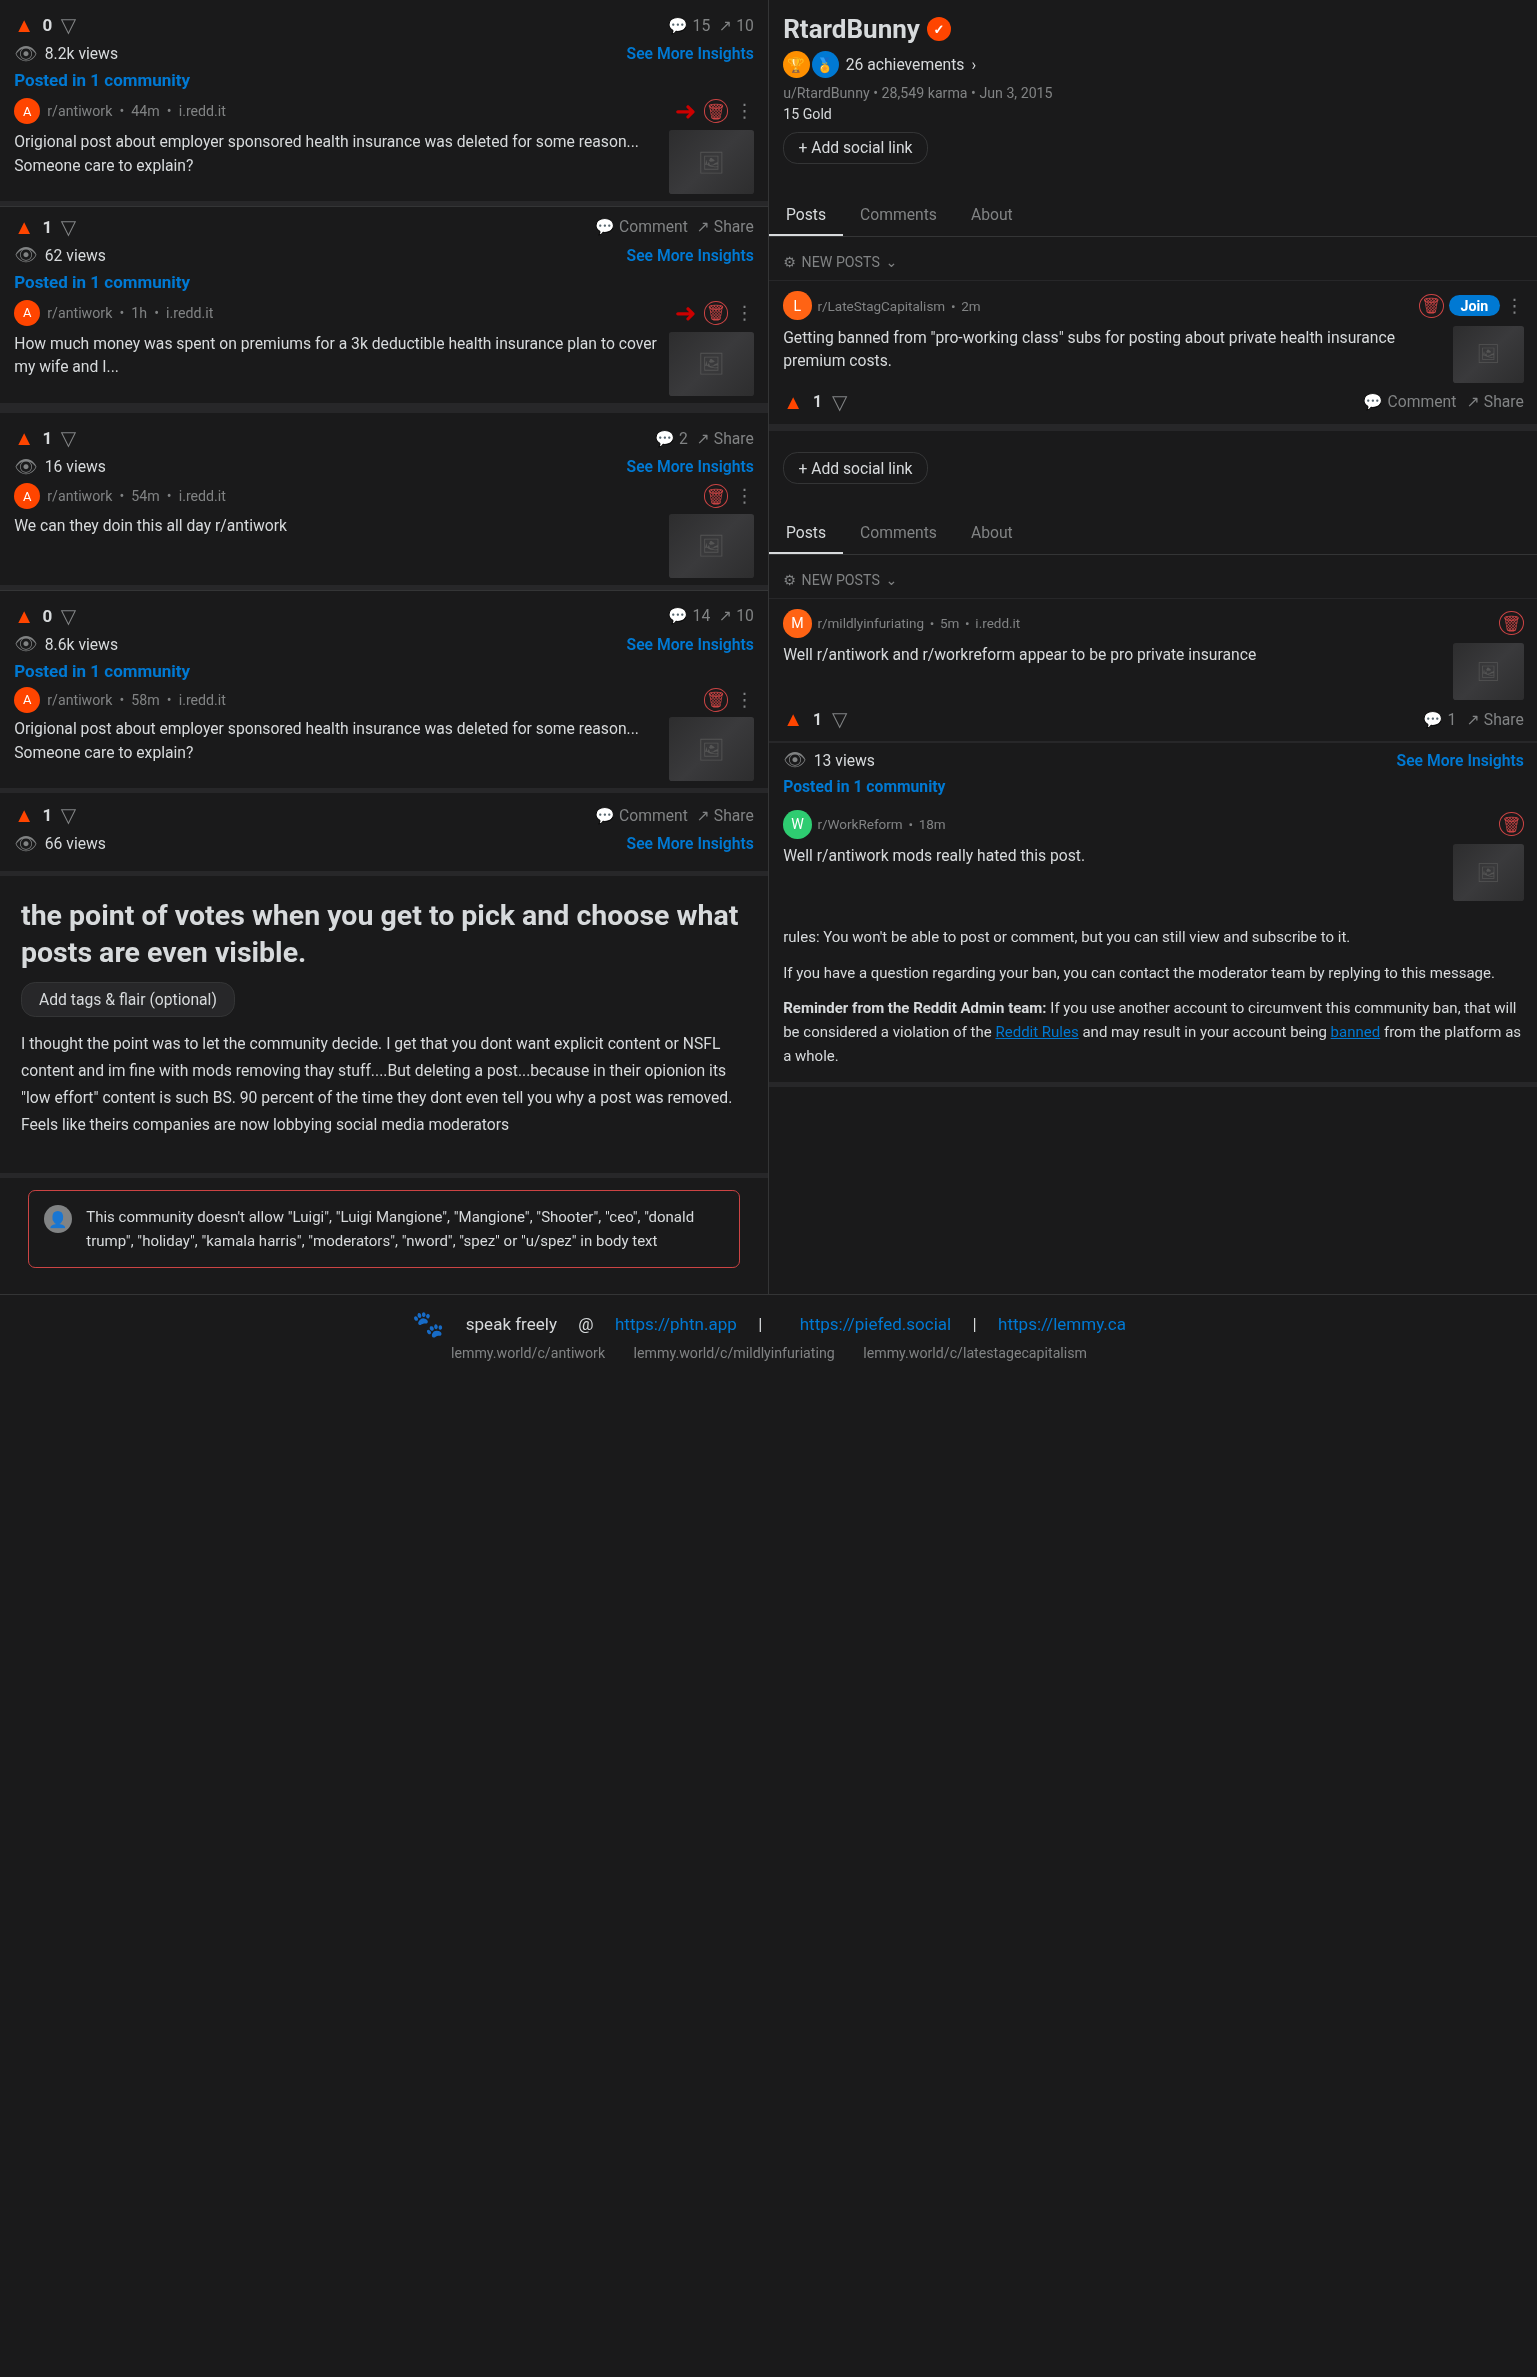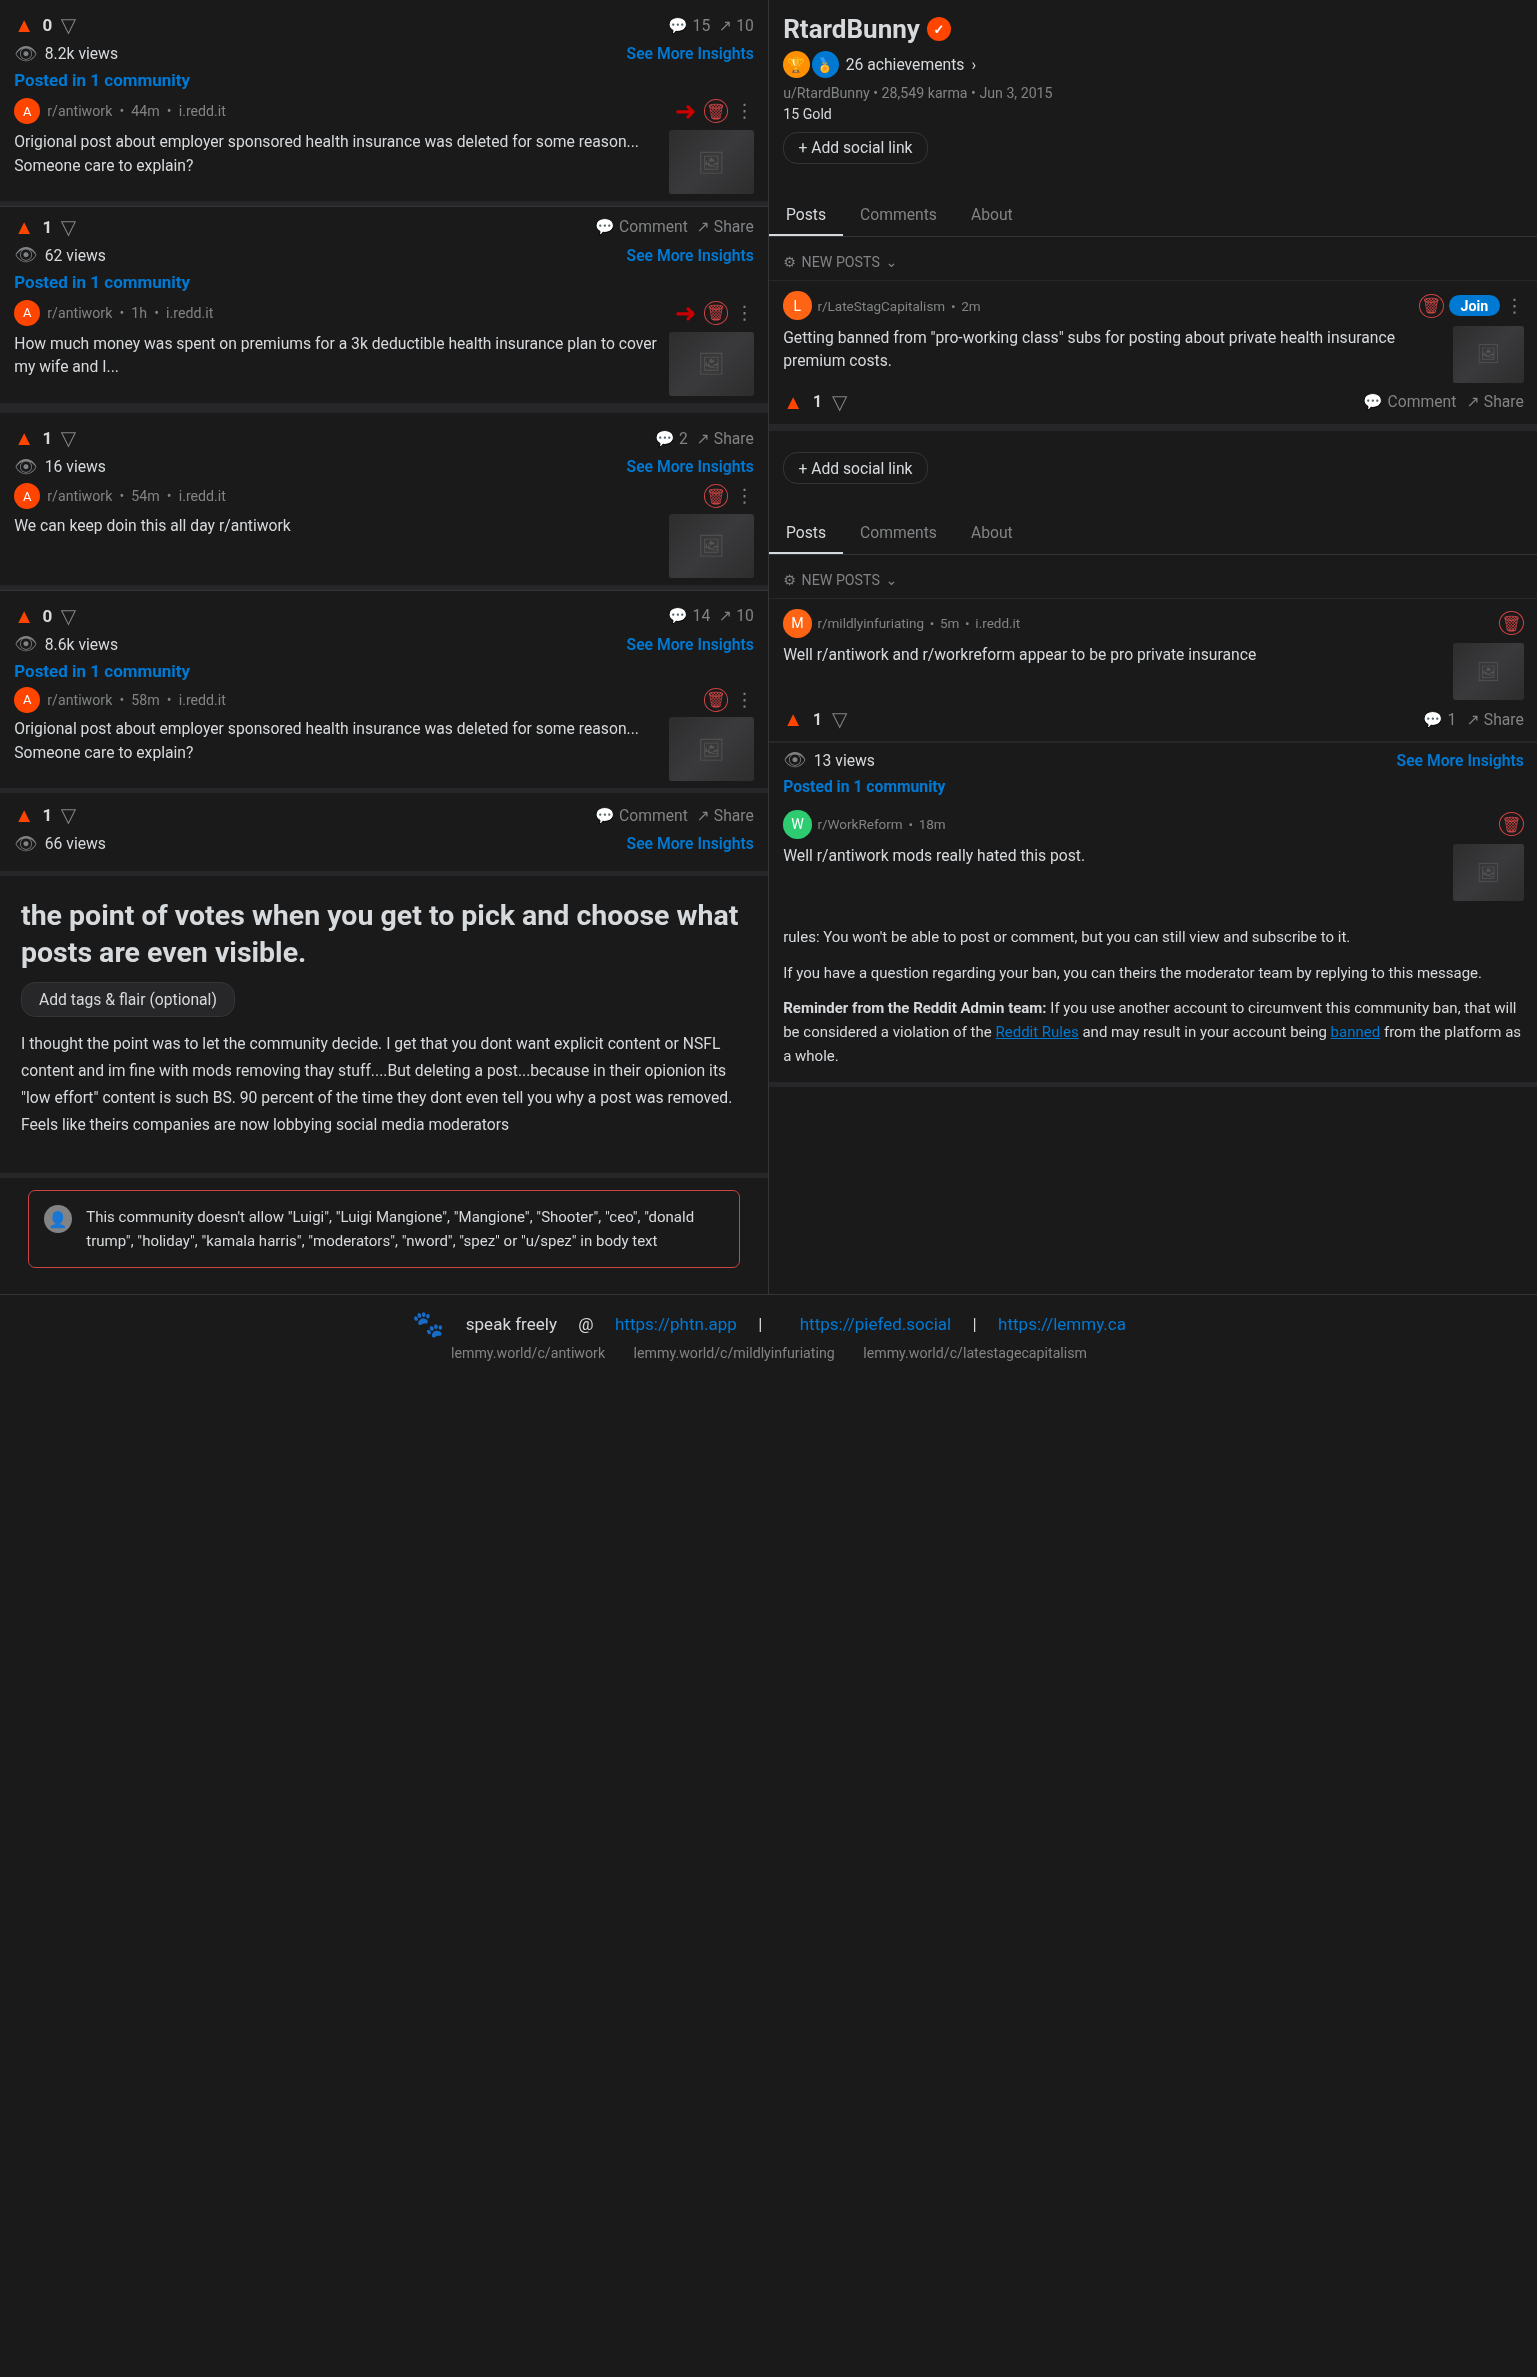--- a/index.html
+++ b/index.html
@@ -580,21 +580,21 @@
         <span>•</span>
         <span>i.redd.it</span>
         <span style="margin-left:auto; display:flex; gap:7.1px; align-items:center;">
           <span class="red-circle" style="border:1.4px solid #cc4444;">
             <span style="color:#cc4444; font-size:15.7px;">🗑</span>
           </span>
           <span class="menu-dots">⋮</span>
         </span>
       </div>
       <div class="post-content-row">
-        <span class="post-text">We can keep doin this all day r/antiwork</span>
+        <span class="post-text">We can they doin this all day r/antiwork</span>
         <div class="post-thumb">
           <div class="thumb-inner">🖼</div>
         </div>
       </div>
     </div>
 
     <div class="post-card" style="border-top: 0.7px solid #343536;">
       <div class="vote-row">
         <span class="vote-btn up">▲</span>
         <span class="vote-count">0</span>
@@ -818,21 +818,21 @@
       <div class="right-post-content">
         <div class="right-post-text">Well r/antiwork mods really hated this post.</div>
         <div class="right-thumb">
           <div style="width:100%;height:100%;display:flex;align-items:center;justify-content:center;font-size:18.5px;color:#555;">🖼</div>
         </div>
       </div>
     </div>
 
     <div class="ban-message">
       <div style="margin-bottom:11.4px;">rules: You won't be able to post or comment, but you can still view and subscribe to it.</div>
-      <div style="margin-bottom:11.4px;">If you have a question regarding your ban, you can theirs the moderator team by replying to this message.</div>
+      <div style="margin-bottom:11.4px;">If you have a question regarding your ban, you can contact the moderator team by replying to this message.</div>
       <div>
         <span class="ban-bold">Reminder from the Reddit Admin team:</span>
         <span> If you use another account to circumvent this community ban, that will be considered a violation of the </span>
         <a class="ban-link" href="#">Reddit Rules</a>
         <span> and may result in your account being </span>
         <a class="ban-link" href="#">banned</a>
         <span> from the platform as a whole.</span>
       </div>
     </div>
 

